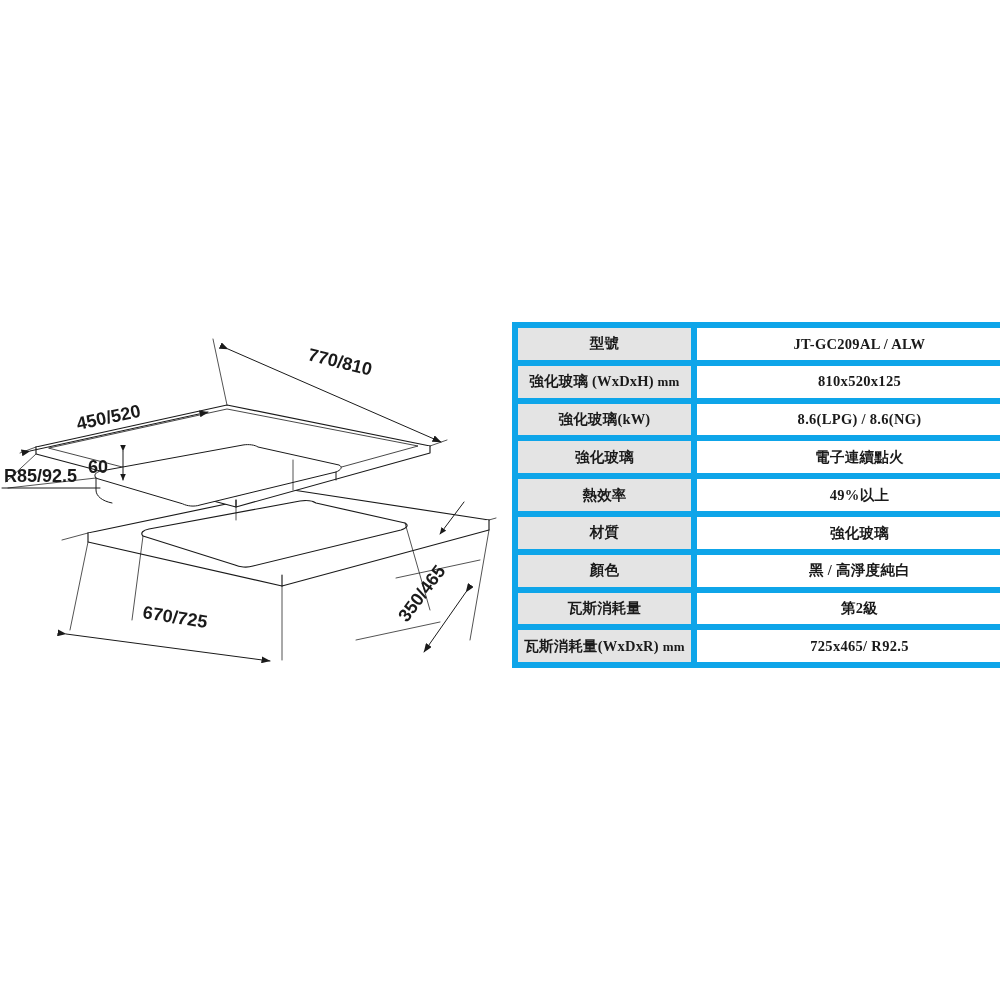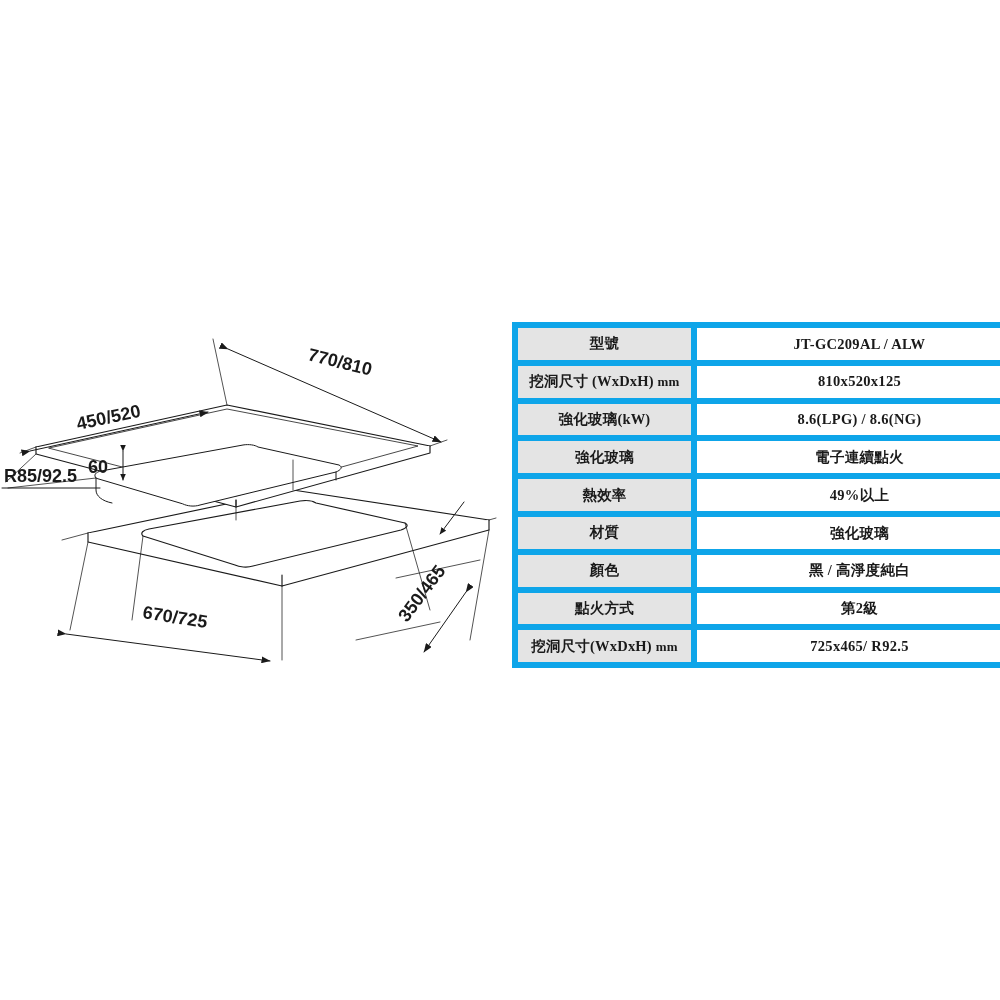--- a/index.html
+++ b/index.html
@@ -236,21 +236,21 @@
 
 <table class="spec-table">
   <tbody>
 
     <tr>
       <td class="cell-label"><span>型號</span><span class="unit"></span></td>
       <td class="cell-value">JT-GC209AL / ALW</td>
     </tr>
 
     <tr>
-      <td class="cell-label"><span>挖洞尺寸 (WxDxH)</span> <span class="unit">mm</span></td>
+      <td class="cell-label"><span>強化玻璃 (WxDxH)</span> <span class="unit">mm</span></td>
       <td class="cell-value">810x520x125</td>
     </tr>
 
     <tr>
       <td class="cell-label"><span>強化玻璃(kW)</span><span class="unit"></span></td>
       <td class="cell-value">8.6(LPG) / 8.6(NG)</td>
     </tr>
 
     <tr>
       <td class="cell-label"><span>強化玻璃</span><span class="unit"></span></td>
@@ -266,23 +266,23 @@
       <td class="cell-label"><span>材質</span><span class="unit"></span></td>
       <td class="cell-value">強化玻璃</td>
     </tr>
 
     <tr>
       <td class="cell-label"><span>顏色</span><span class="unit"></span></td>
       <td class="cell-value">黑 / 高淨度純白</td>
     </tr>
 
     <tr>
-      <td class="cell-label"><span>點火方式</span><span class="unit"></span></td>
+      <td class="cell-label"><span>瓦斯消耗量</span><span class="unit"></span></td>
       <td class="cell-value">第2級</td>
     </tr>
 
     <tr>
-      <td class="cell-label"><span>挖洞尺寸(WxDxH)</span> <span class="unit">mm</span></td>
+      <td class="cell-label"><span>瓦斯消耗量(WxDxR)</span> <span class="unit">mm</span></td>
       <td class="cell-value">725x465/ R92.5</td>
     </tr>
 
   </tbody>
 </table>
 
 </body></html>

